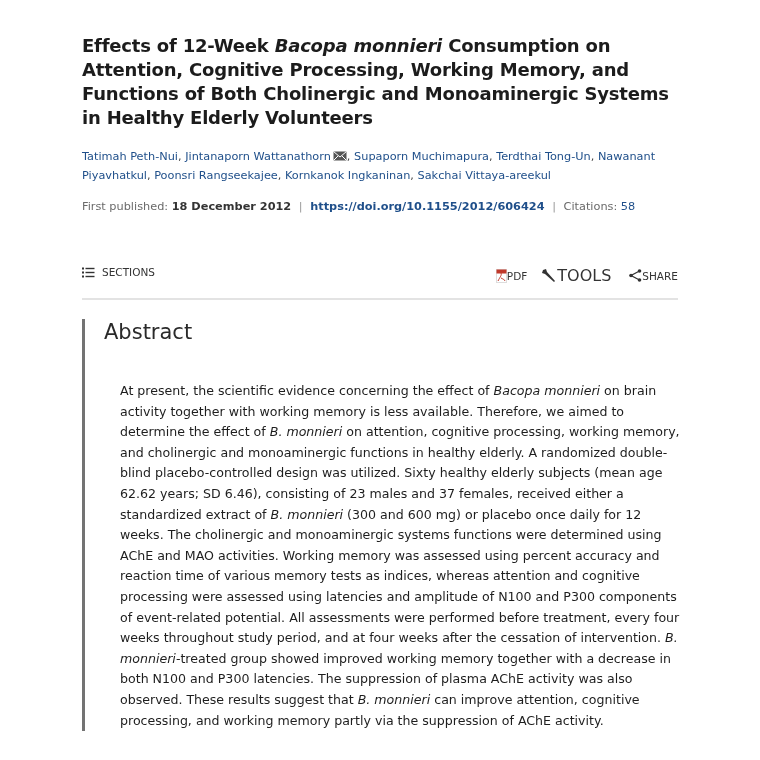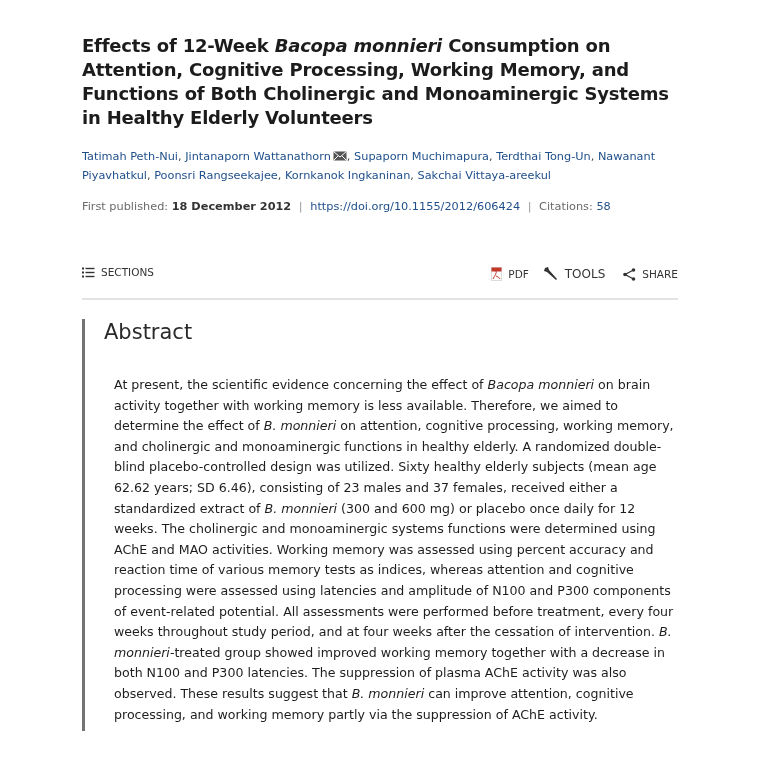--- a/index.html
+++ b/index.html
@@ -15,45 +15,45 @@
   }
   .title i { font-style: italic; }
   .authors {
     margin-top: 17px; font-size: 11.3px; line-height: 19px; color: #1f4f8a;
   }
   .authors .author { color: #1f4f8a; cursor: pointer; }
   .authors .sep { color: #444; }
   .mail-icon { display: inline-block; width: 14px; height: 10px; vertical-align: -1px; margin-left: 2px; }
   .pubinfo { margin-top: 14px; font-size: 11.3px; color: #6a6a6a; line-height: 16px; }
   .pubinfo .date { color: #333; font-weight: bold; }
-  .pubinfo .doi { color: #1f4f8a; font-weight: normal; }
+  .pubinfo .doi { color: #1f4f8a; font-weight: bold; }
   .pubinfo .bar { color: #999; margin: 0 4px; }
   .pubinfo .cites { color: #1f4f8a; }
   .editor { margin-top: 15px; font-size: 11.3px; color: #6a6a6a; }
   .editor .lbl { font-weight: bold; color: #555; }
   .toolbar {
     position: absolute; left: 82px; top: 266px; width: 596px; height: 20px;
     font-size: 10.5px; color: #333;
   }
   .tb-left { position: absolute; left: 0; top: 0; display: flex; align-items: center; gap: 7px; }
   .tb-right { position: absolute; right: 0; top: 0; display: flex; align-items: center; }
-  .tb-item { display: flex; align-items: center; gap: 6px; cursor: pointer; }
+  .tb-item { display: flex; align-items: center; cursor: pointer; }
   .tb-item.pdf { margin-right: 14px; }
-  .tb-item.tools { margin-right: 18px; font-size: 12px; }
+  .tb-item.tools { margin-right: 18px; font-size: 16px; }
   .divider { position: absolute; left: 82px; top: 298px; width: 596px; height: 2px; background: #e3e3e3; }
   .abstract {
     position: absolute; left: 82px; top: 319px; width: 596px; height: 412px;
     border-left: 3px solid #737373;
   }
   .abstract h2 {
     margin: 0; position: absolute; left: 19px; top: 1px;
     font-size: 21px; font-weight: normal; color: #2a2a2a;
   }
   .abstract p {
-    position: absolute; left: 19px; top: 46px; width: 566px; margin: 10px;
+    position: absolute; left: 19px; top: 46px; width: 566px; margin: 16px;
     font-size: 12.6px; line-height: 20.6px; color: #1e1e1e;
   }
 </style>
 </head>
 <body>
 
 <div class="container">
   <h1 class="title" id="title"><span>Effects of 12-Week </span><i>Bacopa monnieri</i><span> Consumption on Attention, Cognitive Processing, Working Memory, and Functions of Both Cholinergic and Monoaminergic Systems in Healthy Elderly Volunteers</span></h1>
 
   <div class="authors" id="authors"><a class="author">Tatimah Peth-Nui</a><span class="sep">, </span><a class="author">Jintanaporn Wattanathorn</a><svg class="mail-icon" viewBox="0 0 14 10">

